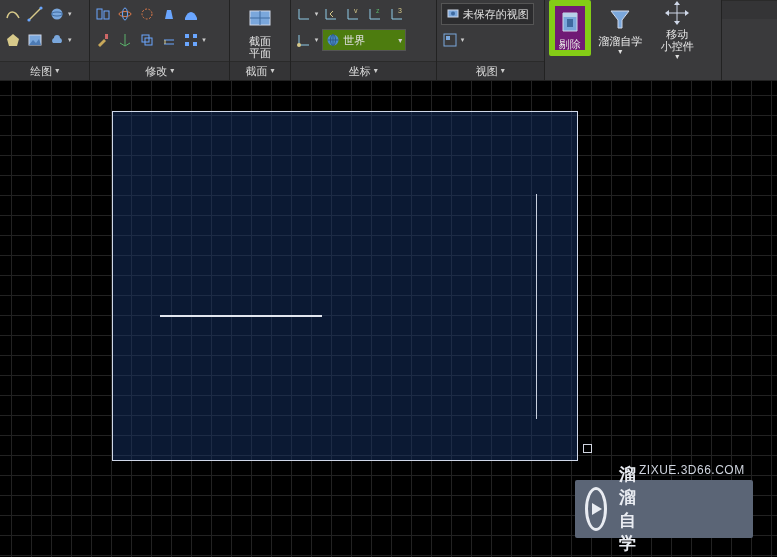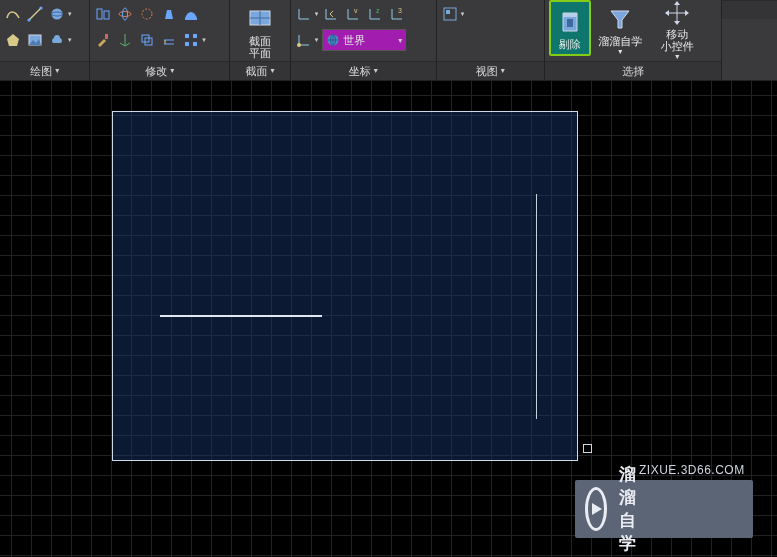--- a/index.html
+++ b/index.html
@@ -72,40 +72,40 @@
     flex-direction: column;
     align-items: center;
     justify-content: center;
     width: 48px;
     height: 56px;
     cursor: pointer;
     border-radius: 2px;
     padding-top: 2px;
   }
   .bigbtn.wide { width: 55px; }
-  .bigbtn.selected { background: #0f766e; border: 2px solid #84cc16; box-sizing: border-box;}
+  .bigbtn.selected { background: #701a75; border: 6px solid #84cc16; box-sizing: border-box;}
   .bigbtn .big-icon {
     width: 28px;
     height: 28px;
     display: flex;
     align-items: center;
     justify-content: center;
   }
   .bigbtn .label {
     font-size: 11px;
     line-height: 12px;
     text-align: center;
     color: #e8e8e8;
     margin-top: 2px;
     white-space: pre-line;
   }
   .world-dd {
     display: flex;
     align-items: center;
-    background: #a21caf;
+    background: #4d7c0f;
     border: 1px solid #555;
     height: 20px;
     padding: 0 3px;
     cursor: pointer;
     gap: 3px;
   }
   .world-dd .globe { width: 14px; height: 14px; }
   .world-dd .txt { font-size: 11px; color: #e0e0e0; }
   .world-dd .arr { font-size: 8px; color: #ccc; margin-left: 30px;}
   .view-dd {
@@ -404,20 +404,31 @@
     </div>
     <div class="panel-title">
       <span>坐标</span>
       <span class="caret">▾</span>
     </div>
   </div>
 
   <div class="panel" style="width:108px">
     <div class="panel-body">
       <div class="panel-row">
+        <div class="view-dd">
+          <span>
+            <svg width="14" height="14">
+                <rect x="2" y="4" width="10" height="7" fill="#7aa7dc" stroke="#cfd7e8"></rect>
+                <circle cx="7" cy="7.5" r="2" fill="#3e6aa0"></circle>
+              </svg>
+          </span>
+          <span class="txt">未保存的视图</span>
+        </div>
+      </div>
+      <div class="panel-row">
         <span class="ico">
           <svg width="16" height="16">
               <rect x="2" y="2" width="12" height="12" fill="none" stroke="#7aa7dc"></rect>
               <rect x="4" y="4" width="4" height="4" fill="#7aa7dc"></rect>
             </svg>
         </span>
           <span class="dd-caret">▾</span>
       </div>
     </div>
     <div class="panel-title">
@@ -456,23 +467,20 @@
               <polygon points="13,25 10,21 16,21" fill="#cfd7e8"></polygon>
               <polygon points="1,13 5,10 5,16" fill="#cfd7e8"></polygon>
               <polygon points="25,13 21,10 21,16" fill="#cfd7e8"></polygon>
             </svg>
         </span>
         <span class="label">移动
 小控件</span>
         <span class="caret" style="font-size:8px">▾</span>
       </div>
     </div>
-    <div class="panel-title">
-      <span>选择</span>
-    </div>
   </div>
 
   <div class="panel" style="width:55px; border-right:none;">
     <div class="panel-title">
       <span></span>
     </div>
   </div>
 
 </div>
 

